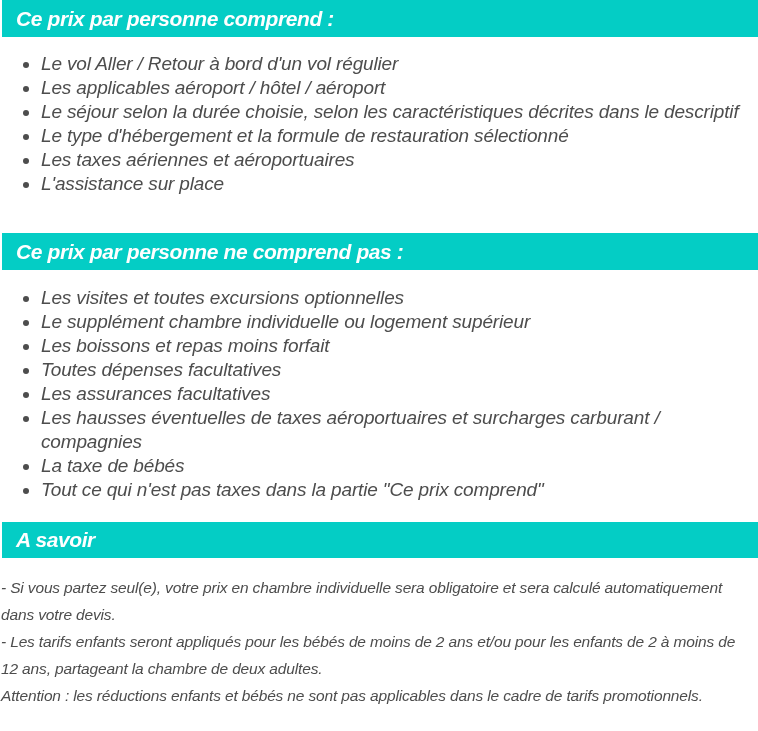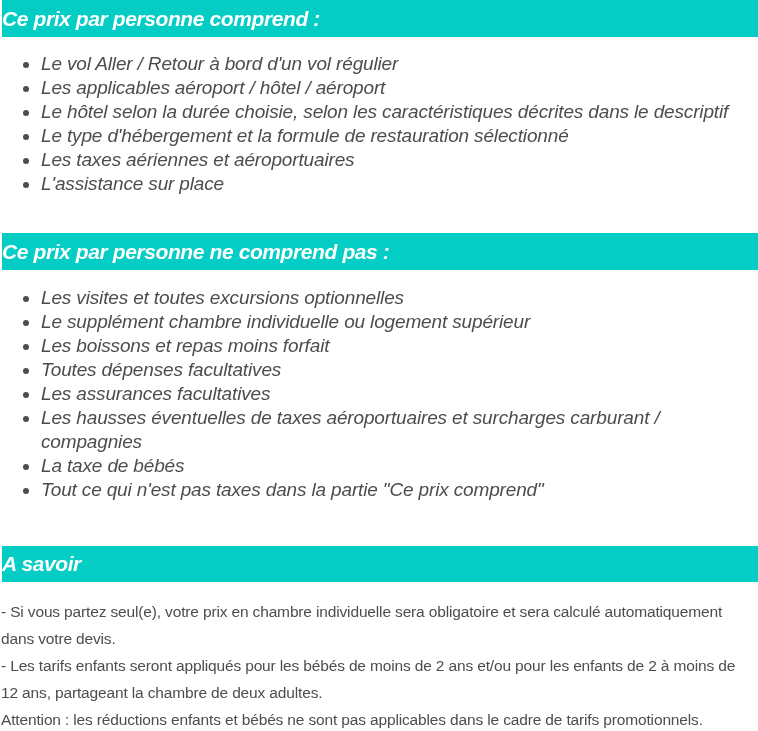--- a/index.html
+++ b/index.html
@@ -20,61 +20,63 @@
     font-family: "Liberation Sans", "DejaVu Sans", sans-serif;
     color: var(--text);
   }
   .section-bar {
     margin-left: 2px;
     height: 37px;
     background: var(--accent);
     color: var(--header-text);
     display: flex;
     align-items: center;
+    padding-left: 14px;
     font-style: italic;
     font-weight: 700;
     font-size: 21px;
     letter-spacing: -0.4px;
   }
   ul.bullet-list {
     list-style: disc;
     margin: 15px 0 0 0;
     padding: 0 10px 0 41px;
     font-style: italic;
     font-size: 19px;
     letter-spacing: -0.15px;
   }
   ul.bullet-list li {
     line-height: 24px;
   }
   .bar-excludes { margin-top: 37px; }
   ul.list-excludes { margin-top: 16px; }
-  .bar-notes { margin-top: 44px; height: 36px; }
+  .bar-notes { margin-top: 20px; height: 36px; }
   .notes-block {
     margin-top: 16px;
     padding: 0 20px 0 1px;
+    font-style: italic;
     font-size: 15.5px;
     letter-spacing: -0.15px;
   }
   .notes-block p {
     margin: 0;
     line-height: 27px;
   }
 </style>
 </head>
 <body>
 
 <div>
   <div class="section-bar bar-includes">
     <span>Ce prix par personne comprend :</span>
   </div>
   <ul class="bullet-list list-includes">
     <li>Le vol Aller / Retour à bord d'un vol régulier</li>
     <li>Les applicables aéroport / hôtel / aéroport</li>
-    <li>Le hôtel selon la durée choisie, selon les caractéristiques décrites dans le descriptif</li>
+    <li>Le séjour selon la durée choisie, selon les caractéristiques décrites dans le descriptif</li>
     <li>Le type d'hébergement et la formule de restauration sélectionné</li>
     <li>Les taxes aériennes et aéroportuaires</li>
     <li>L'assistance sur place</li>
   </ul>
 </div>
 
 <div>
   <div class="section-bar bar-excludes">
     <span>Ce prix par personne ne comprend pas :</span>
   </div>

